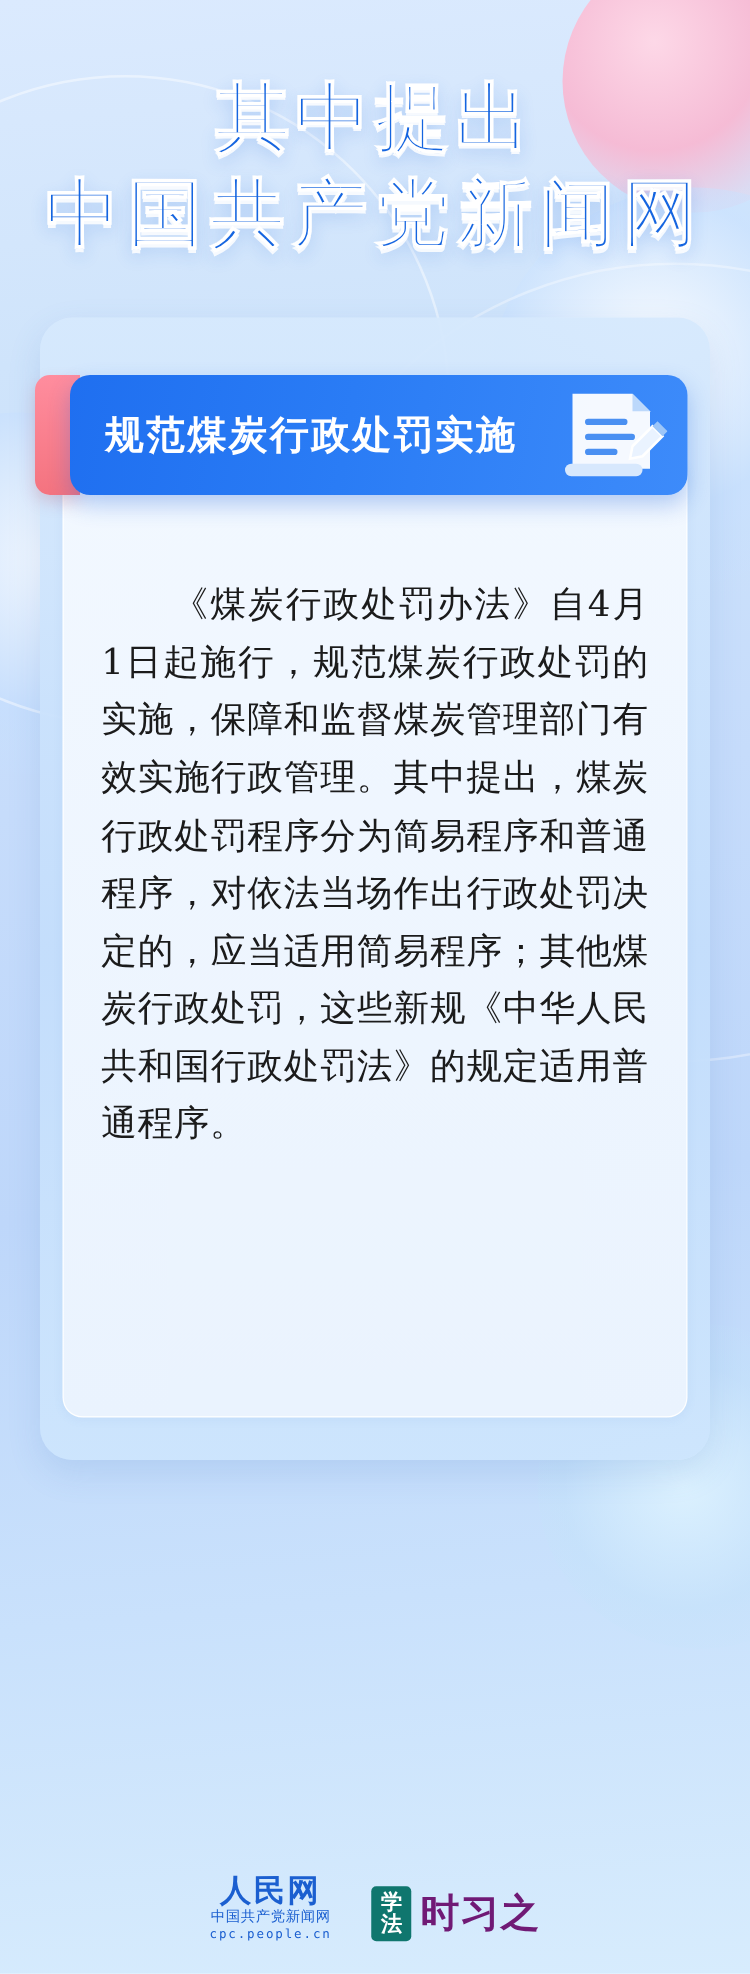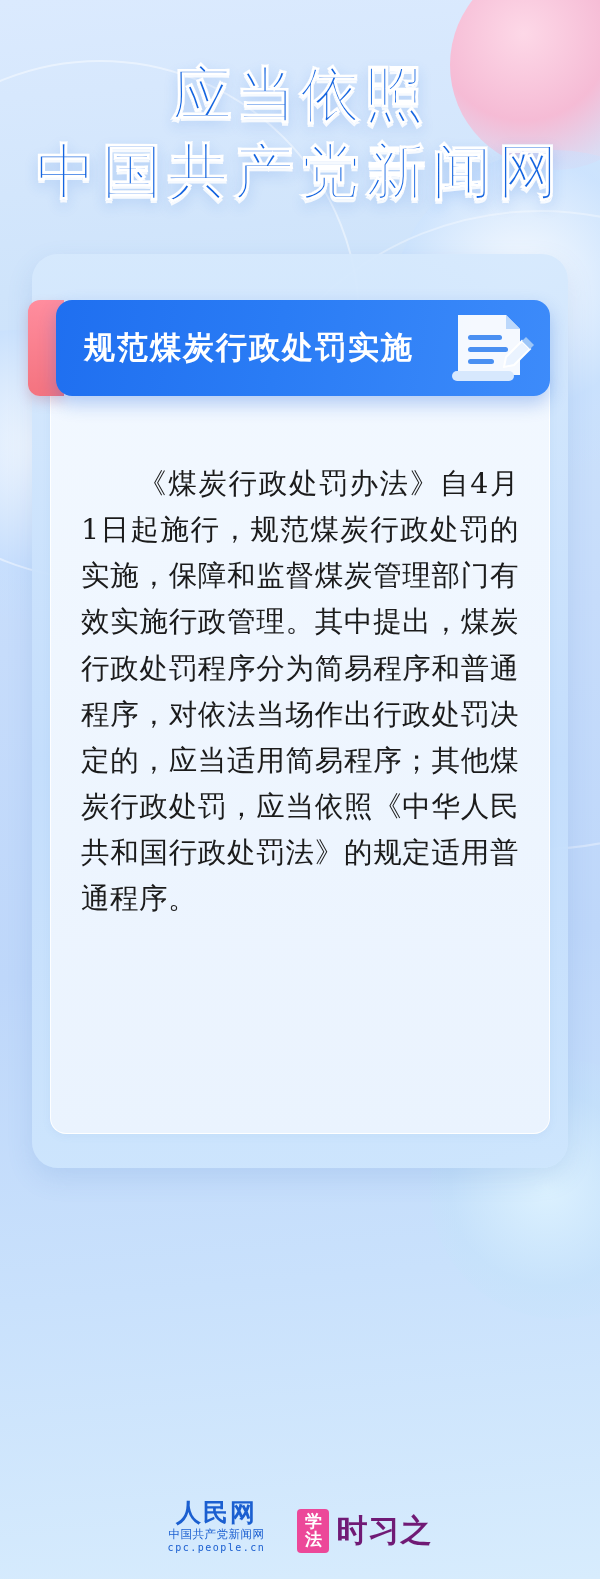--- a/index.html
+++ b/index.html
@@ -176,21 +176,21 @@
     font-size: 10px;
     color: #1b5fd0;
     letter-spacing: 1.5px;
   }
   .logo-xuefa {
     display: flex;
     align-items: center;
     gap: 7px;
   }
   .xf-badge {
-    background: #ec4899;
+    background: #0f766e;
     color: #fff;
     font-size: 17px;
     font-weight: 700;
     line-height: 1.05;
     padding: 4px 5px;
     border-radius: 4px;
     width: 32px;
     text-align: center;
     letter-spacing: 0;
   }
@@ -206,21 +206,21 @@
 <body>
 
 <div class="blob blob-pink"></div>
 <div class="blob blob-blue-1"></div>
 <div class="blob blob-blue-2"></div>
 <div class="blob blob-cyan"></div>
 <div class="arc arc-1"></div>
 <div class="arc arc-2"></div>
 
 <div class="header">
-  <div class="title-line l1">应当依照</div>
+  <div class="title-line l1">其中提出</div>
   <div class="title-line l2">中国共产党新闻网</div>
 </div>
 
 <div class="card-outer">
 
   <div class="ribbon-row">
     <div class="ribbon-tail"></div>
     <div class="ribbon-main">
       <div class="ribbon-title">规范煤炭行政处罚实施</div>
       <svg class="doc-icon" viewBox="0 0 86 78">
@@ -230,21 +230,21 @@
         <rect x="20" y="38" width="40" height="5" rx="2.5" fill="#4a90f2"></rect>
         <rect x="20" y="50" width="26" height="5" rx="2.5" fill="#4a90f2"></rect>
         <rect x="4" y="62" width="62" height="10" rx="5" fill="#d7e8fd"></rect>
         <path d="M58 48 l16-16 8 8 -16 16 -10 2 z" fill="#eaf3ff" stroke="#ffffff" stroke-width="2"></path>
         <path d="M74 32 l4-4 8 8 -4 4 z" fill="#9dc6f8"></path>
       </svg>
     </div>
   </div>
 
   <div class="body-box">
-    <p class="body-text">《煤炭行政处罚办法》自4月1日起施行，规范煤炭行政处罚的实施，保障和监督煤炭管理部门有效实施行政管理。其中提出，煤炭行政处罚程序分为简易程序和普通程序，对依法当场作出行政处罚决定的，应当适用简易程序；其他煤炭行政处罚，应当依照《中华人民共和国行政处罚法》的规定适用普通程序。</p>
+    <p class="body-text">《煤炭行政处罚办法》自4月1日起施行，规范煤炭行政处罚的实施，保障和监督煤炭管理部门有效实施行政管理。其中提出，煤炭行政处罚程序分为简易程序和普通程序，对依法当场作出行政处罚决定的，应当适用简易程序；其他煤炭行政处罚，这些新规《中华人民共和国行政处罚法》的规定适用普通程序。</p>
   </div>
 </div>
 
 <div class="footer">
   <div class="logo-people">
     <div class="cn">人民网</div>
     <div class="sub">中国共产党新闻网</div>
     <div class="url">cpc.people.cn</div>
   </div>
   <div class="logo-xuefa">

